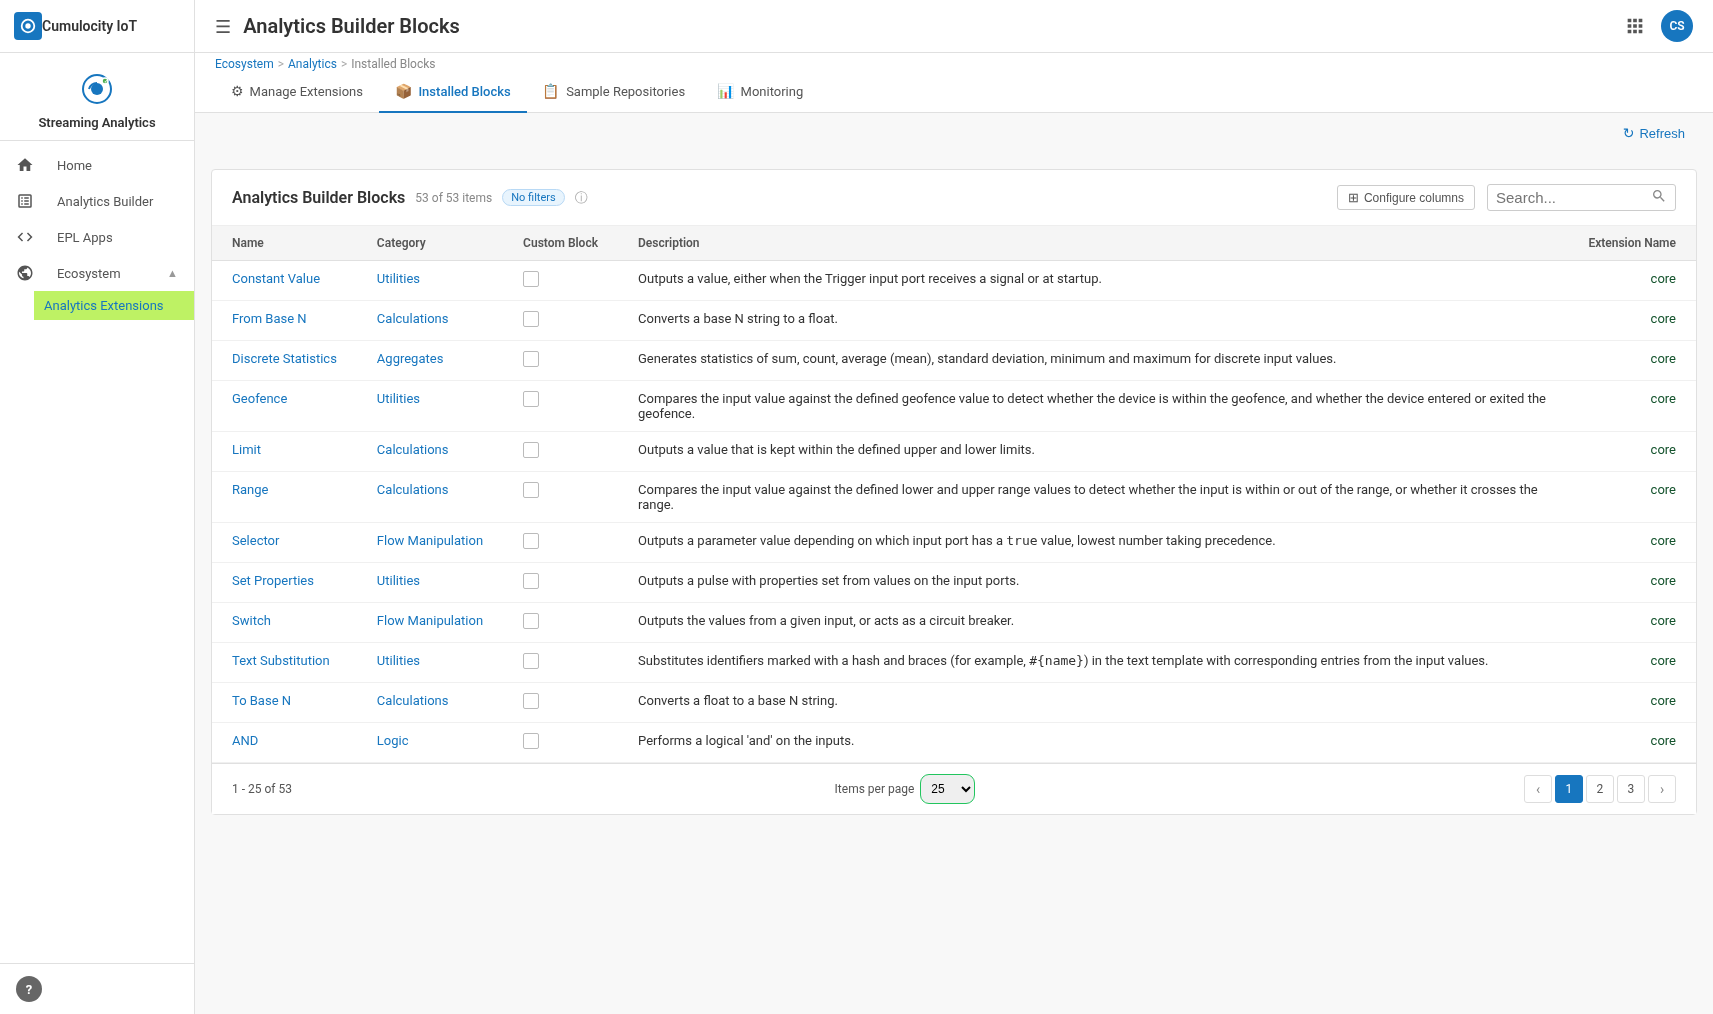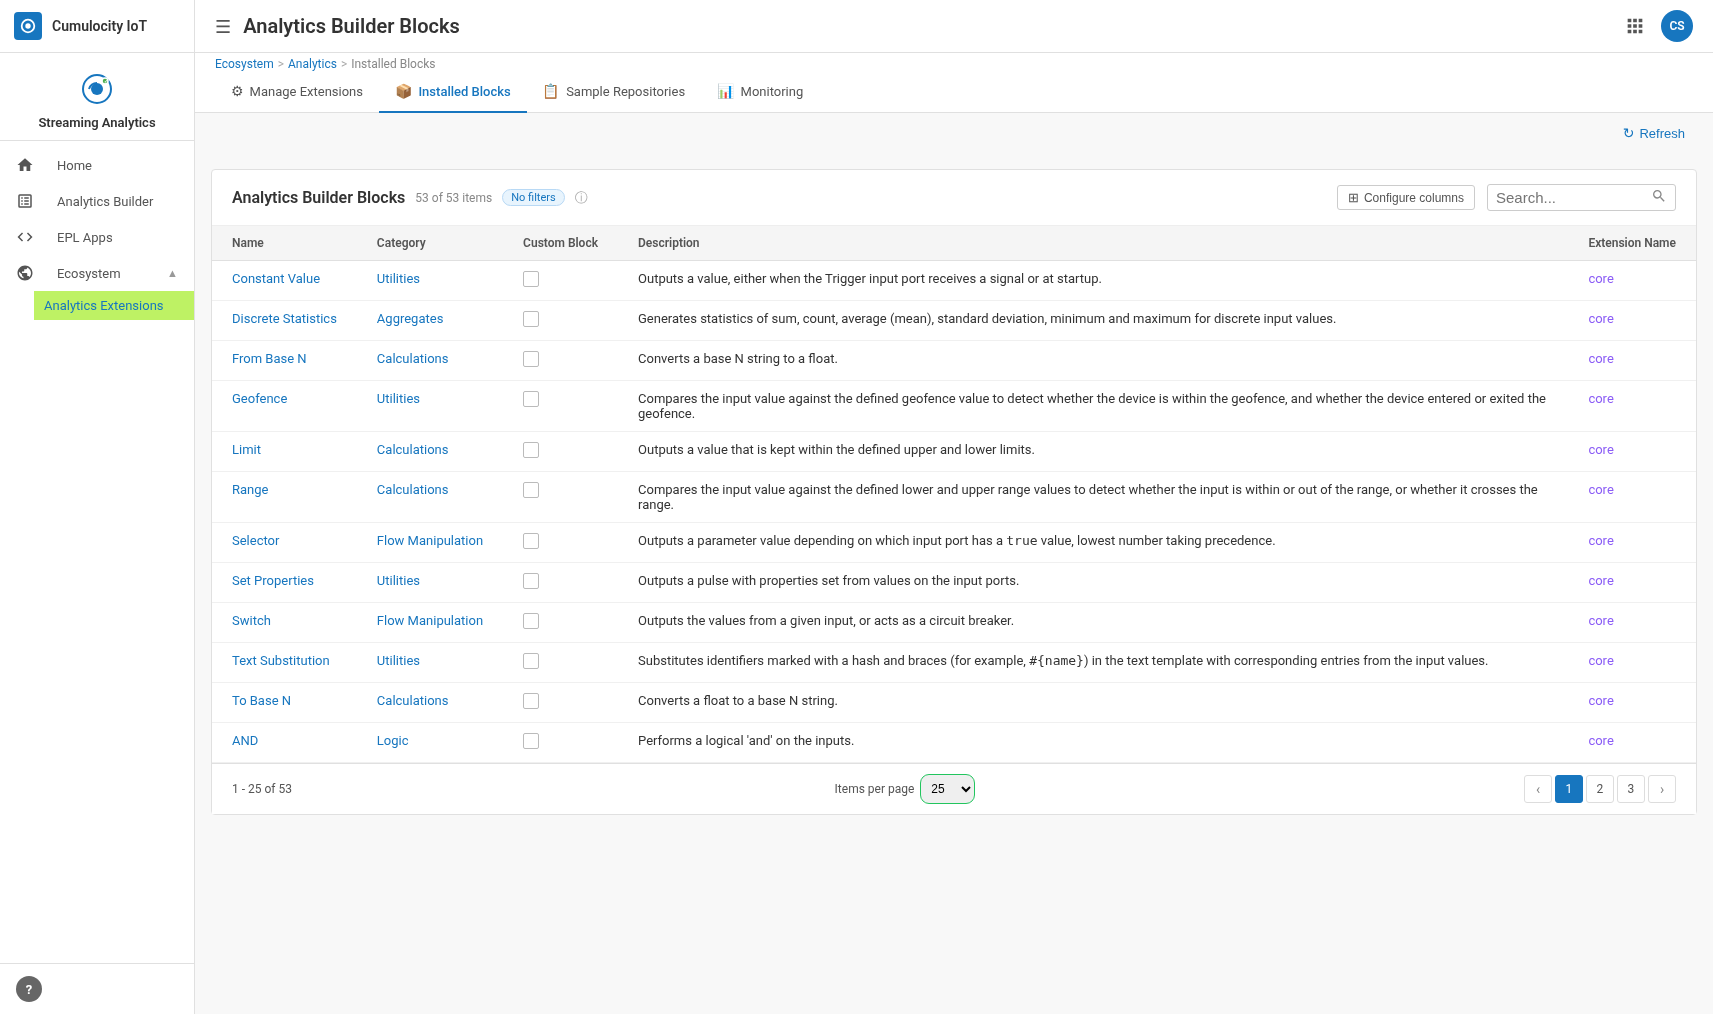--- a/index.html
+++ b/index.html
@@ -1,20 +1,20 @@
 <!DOCTYPE html>
 <html><head>
   <meta charset="utf-8">
   <style>
     * { box-sizing: border-box; margin: 0; padding: 0; }
     body { font-family: -apple-system, BlinkMacSystemFont, 'Segoe UI', Roboto, sans-serif; font-size: 13px; color: #333; background: #f5f5f5; display: flex; height: 100vh; overflow: hidden; }
 
     
     .sidebar { width: 195px; min-width: 195px; background: #fff; border-right: 1px solid #e0e0e0; display: flex; flex-direction: column; height: 100vh; }
-    .sidebar-logo { display: flex; align-items: center; padding: 12px 14px; border-bottom: 1px solid #e0e0e0; gap: 10px; }
+    .sidebar-logo { display: flex; align-items: center; padding: 12px 14px; border-bottom: 1px solid #e0e0e0; }
     .logo-icon { width: 28px; height: 28px; background: #1776bf; border-radius: 4px; display: flex; align-items: center; justify-content: center; color: #fff; font-weight: bold; font-size: 14px; }
     .sidebar-logo-text { font-weight: 600; font-size: 14px; color: #333; }
     .sidebar-streaming { display: flex; flex-direction: column; align-items: center; padding: 16px 10px 10px; border-bottom: 1px solid #e0e0e0; }
     .streaming-icon { width: 40px; height: 40px; position: relative; margin-bottom: 6px; }
     .streaming-icon svg { width: 40px; height: 40px; }
     .streaming-label { font-size: 13px; font-weight: 600; color: #333; text-align: center; }
     .sidebar-nav { flex: 1; padding: 6px 0; }
     .nav-item { display: flex; align-items: center; padding: 9px 16px; gap: 23px; cursor: pointer; color: #555; font-size: 13px; }
     .nav-item.active { color: #1776bf; background: #bef264; }
     .nav-item .nav-icon { width: 18px; height: 18px; display: flex; align-items: center; justify-content: center; color: inherit; }
@@ -60,21 +60,21 @@
     .search-box .search-btn { color: #888; cursor: pointer; }
 
     
     .data-table { width: 100%; border-collapse: collapse; }
     .data-table thead tr { background: #f5f5f5; }
     .data-table th { text-align: left; padding: 10px 20px; font-size: 12px; font-weight: 600; color: #555; border-bottom: 1px solid #e0e0e0; white-space: nowrap; }
     .data-table td { padding: 10px 20px; font-size: 13px; color: #333; border-bottom: 1px solid #f0f0f0; vertical-align: top; }
     .data-table td.name-col { color: #1776bf; font-size: 13px; white-space: nowrap; }
     .data-table td.category-col { color: #1776bf; white-space: nowrap; font-size: 13px; }
     .data-table td.custom-block-col { text-align: left; }
-    .data-table td.extension-col { color: #8b5cf6; font-size: 13px; }
+    .data-table td.extension-col { color: #14532d; font-size: 13px; text-align: right; }
     .checkbox-cell { width: 16px; height: 16px; border: 1px solid #bbb; border-radius: 2px; display: inline-block; background: #fff; }
 
     
     .pagination-bar { display: flex; align-items: center; justify-content: space-between; padding: 10px 20px; border-top: 1px solid #e0e0e0; background: #fff; }
     .page-info { font-size: 12px; color: #555; }
     .items-per-page { display: flex; align-items: center; gap: 6px; font-size: 12px; color: #555; }
     .items-per-page select { border: 1px solid #22c55e; border-radius: 9px; padding: 6px 6px; font-size: 12px; }
     .page-nav { display: flex; align-items: center; gap: 3px; }
     .page-btn { width: 28px; height: 28px; border: 1px solid #ddd; border-radius: 3px; display: flex; align-items: center; justify-content: center; cursor: pointer; font-size: 12px; background: #fff; color: #555; }
     .page-btn.active { background: #1776bf; color: #fff; border-color: #1776bf; }
@@ -239,31 +239,31 @@
         </thead>
         <tbody id="table-body">
         <tr>
               <td class="name-col">Constant Value</td>
               <td class="category-col">Utilities</td>
               <td class="custom-block-col"><span class="checkbox-cell"></span></td>
               <td>Outputs a value, either when the Trigger input port receives a signal or at startup.</td>
               <td class="extension-col">core</td>
             </tr>
             <tr>
+              <td class="name-col">From Base N</td>
+              <td class="category-col">Calculations</td>
+              <td class="custom-block-col"><span class="checkbox-cell"></span></td>
+              <td>Converts a base N string to a float.</td>
+              <td class="extension-col">core</td>
+            </tr>
+            <tr>
               <td class="name-col">Discrete Statistics</td>
               <td class="category-col">Aggregates</td>
               <td class="custom-block-col"><span class="checkbox-cell"></span></td>
               <td>Generates statistics of sum, count, average (mean), standard deviation, minimum and maximum for discrete input values.</td>
-              <td class="extension-col">core</td>
-            </tr>
-            <tr>
-              <td class="name-col">From Base N</td>
-              <td class="category-col">Calculations</td>
-              <td class="custom-block-col"><span class="checkbox-cell"></span></td>
-              <td>Converts a base N string to a float.</td>
               <td class="extension-col">core</td>
             </tr>
             <tr>
               <td class="name-col">Geofence</td>
               <td class="category-col">Utilities</td>
               <td class="custom-block-col"><span class="checkbox-cell"></span></td>
               <td>Compares the input value against the defined geofence value to detect whether the device is within the geofence, and whether the device entered or exited the geofence.</td>
               <td class="extension-col">core</td>
             </tr>
             <tr>

